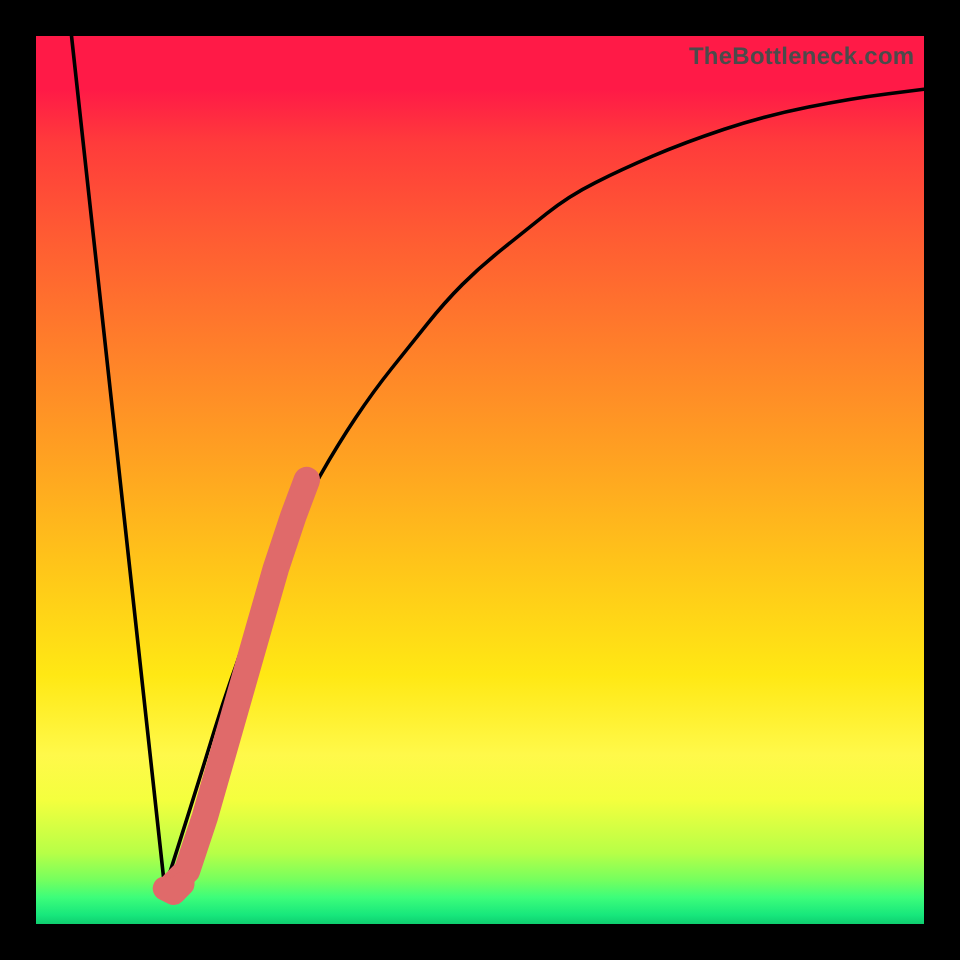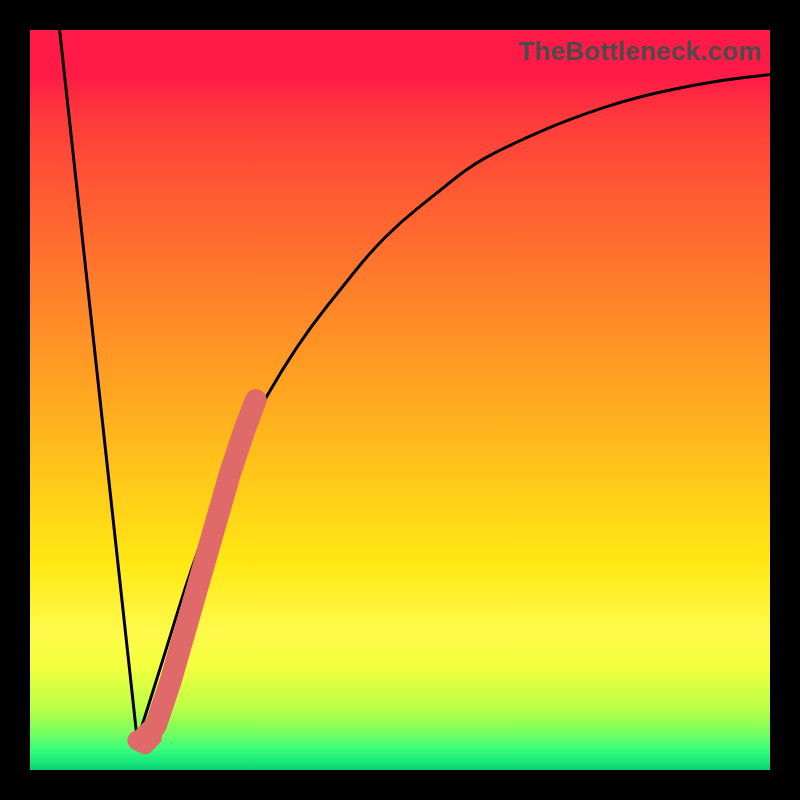--- a/index.html
+++ b/index.html
@@ -45,21 +45,21 @@
       #3dfd7a 97%,
       #17e77c 99%,
       #0fce6f 100%
     );
   }
   .watermark {
     position: absolute;
     top: 6px;
     right: 8px;
     color: #4b4b4b;
-    font-size: 26px;
+    font-size: 20px;
     font-weight: 600;
     letter-spacing: 0.2px;
     user-select: none;
   }
   svg.curves {
     position: absolute;
     left: 0; top: 0;
     width: 100%;
     height: 100%;
     overflow: visible;

